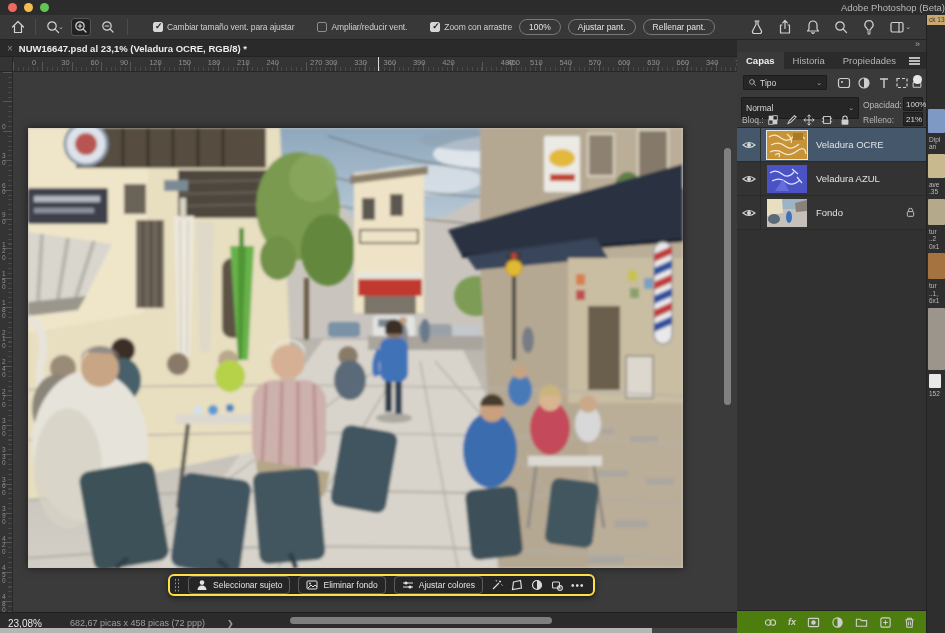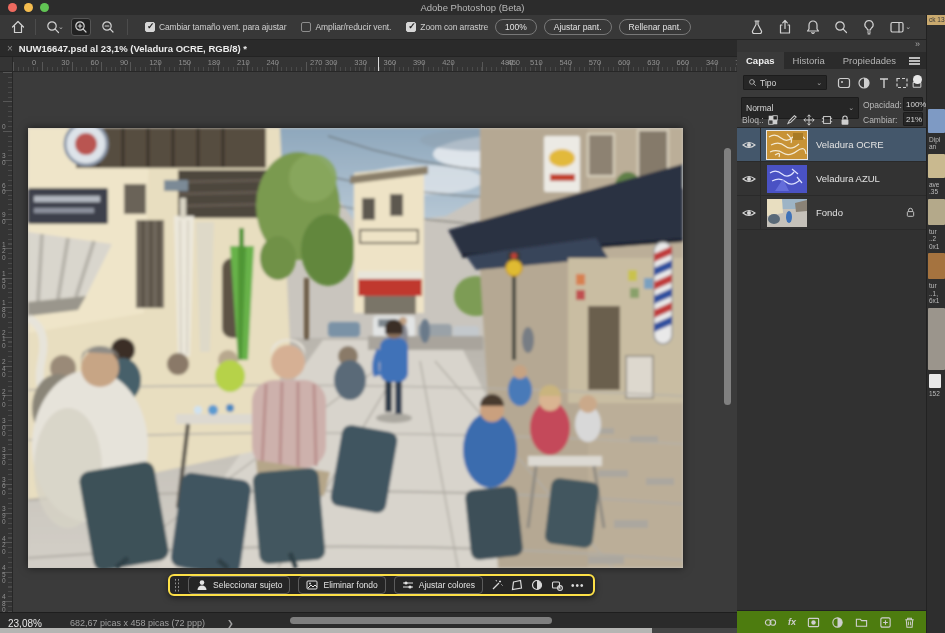--- a/index.html
+++ b/index.html
@@ -6,31 +6,31 @@
   html,body { width:945px; height:633px; overflow:hidden; background:#323232;
     font-family:"Liberation Sans", sans-serif; -webkit-font-smoothing:antialiased; }
   #app { position:relative; width:945px; height:633px; background:#3b3b3b; overflow:hidden; }
 
   
   .titlebar { position:absolute; left:0; top:0; width:945px; height:15px; background:#2c2c2c;
     display:flex; align-items:center; }
   .tl-dots { display:flex; gap:7px; margin-left:8px; }
   .tl-dot { width:9px; height:9px; border-radius:50%; }
   .tl-red{background:#ee6a5f;} .tl-yellow{background:#f5bd4f;} .tl-green{background:#61c454;}
-  .tl-title { position:absolute; left:0; right:0; text-align:center; font-size:9.5px; color:#b9b9b9; }
+  .tl-title { position:absolute; left:0; right:0; text-align:right; font-size:9.5px; color:#b9b9b9; }
 
   
   .optionsbar { position:absolute; left:0; top:15px; width:945px; height:25px; background:#383838;
     border-bottom:1px solid #242424; display:flex; align-items:center; padding:0 8px 0 10px; gap:7px; }
   .obar-sep { width:1px; height:16px; background:#4c4c4c; margin:0 2px; }
   .icon16 { width:16px; height:16px; flex:0 0 auto; display:block; }
   .tool-chev { font-size:7px; color:#bbb; margin-left:-3px; }
   .zoombtn { width:20px; height:18px; display:flex; align-items:center; justify-content:center; border-radius:3px; }
   .zoombtn.active { background:#222; border:1px solid #555; }
-  .cbwrap { display:flex; align-items:center; gap:4px; margin-left:8px; }
+  .cbwrap { display:flex; align-items:center; gap:4px; margin-left:16px; }
   .cb { width:10px; height:10px; border-radius:2px; border:1px solid #8d8d8d; position:relative; flex:0 0 auto; }
   .cb.checked { background:#d6d6d6; border-color:#d6d6d6; }
   .cb.checked::after { content:"✓"; position:absolute; left:1px; top:-2px; font-size:9px; color:#1d1d1d; font-weight:bold; }
   .opt-label { font-size:8.5px; color:#cfcfcf; letter-spacing:-.1px; white-space:nowrap; }
   .obtn { border:1px solid #787878; border-radius:9px; padding:2px 9px; font-size:8.5px; color:#e3e3e3;
     background:transparent; white-space:nowrap; }
   .obar-spacer { flex:1 1 auto; }
   .obar-right { display:flex; align-items:center; gap:12px; margin-right:26px; }
 
   
@@ -627,21 +627,21 @@
         <path d="M7 1v12 M1 7h12 M5 3l2-2 2 2 M5 11l2 2 2-2 M3 5 1 7l2 2 M11 5l2 2-2 2" fill="none" stroke="#cfcfcf" stroke-width="1.1"></path>
         </svg>
       <svg class="picon" style="left:84px; top:44px; width:12px;" viewBox="0 0 14 14">
         <rect x="3" y="3" width="8" height="8" fill="none" stroke="#cfcfcf" stroke-width="1.1"></rect>
           <path d="M1 5h2 M1 9h2 M11 5h2 M11 9h2" stroke="#cfcfcf" stroke-width="1.1"></path>
         </svg>
       <svg class="picon" style="left:102px; top:44px; width:12px;" viewBox="0 0 14 14">
         <rect x="3" y="6.5" width="8" height="6" rx="1" fill="#cfcfcf"></rect>
           <path d="M4.5 6.5V4.8a2.5 2.5 0 0 1 5 0v1.7" fill="none" stroke="#cfcfcf" stroke-width="1.3"></path>
         </svg>
-      <span class="plabel" style="left:126px; top:46px;">Cambiar:</span>
+      <span class="plabel" style="left:126px; top:46px;">Relleno:</span>
       <div class="well" style="left:166px; top:43px; width:20px; height:14px; padding:0 2px;">
         <span style="font-size:8px;">21%</span>
       </div>
       <span class="plabel" style="left:188px; top:46px; font-size:7px; color:#aaa;">⌄</span>
     </div>
 
     <div class="layerlist">
       <div class="layerrow selected">
         <div class="eyebox">
           <svg width="14" height="10" viewBox="0 0 14 10">

